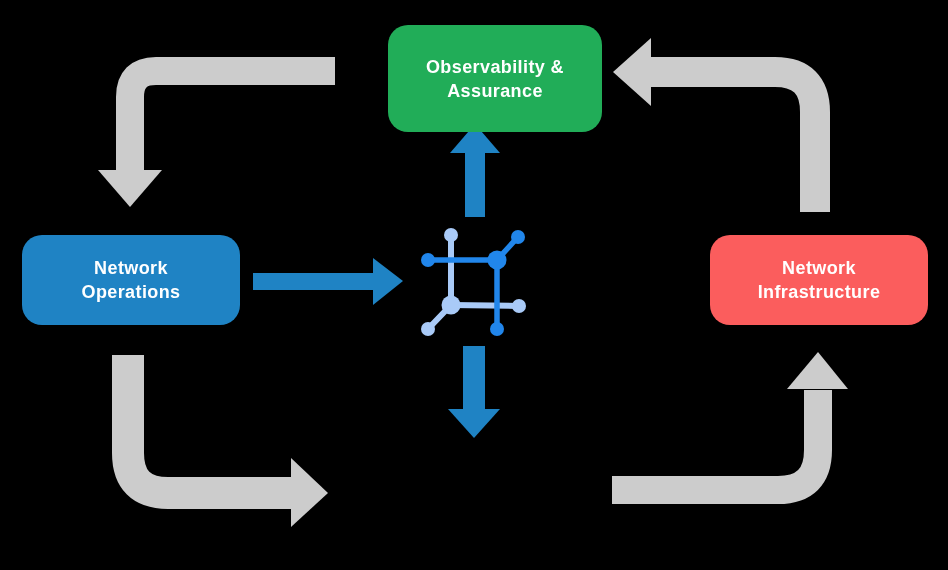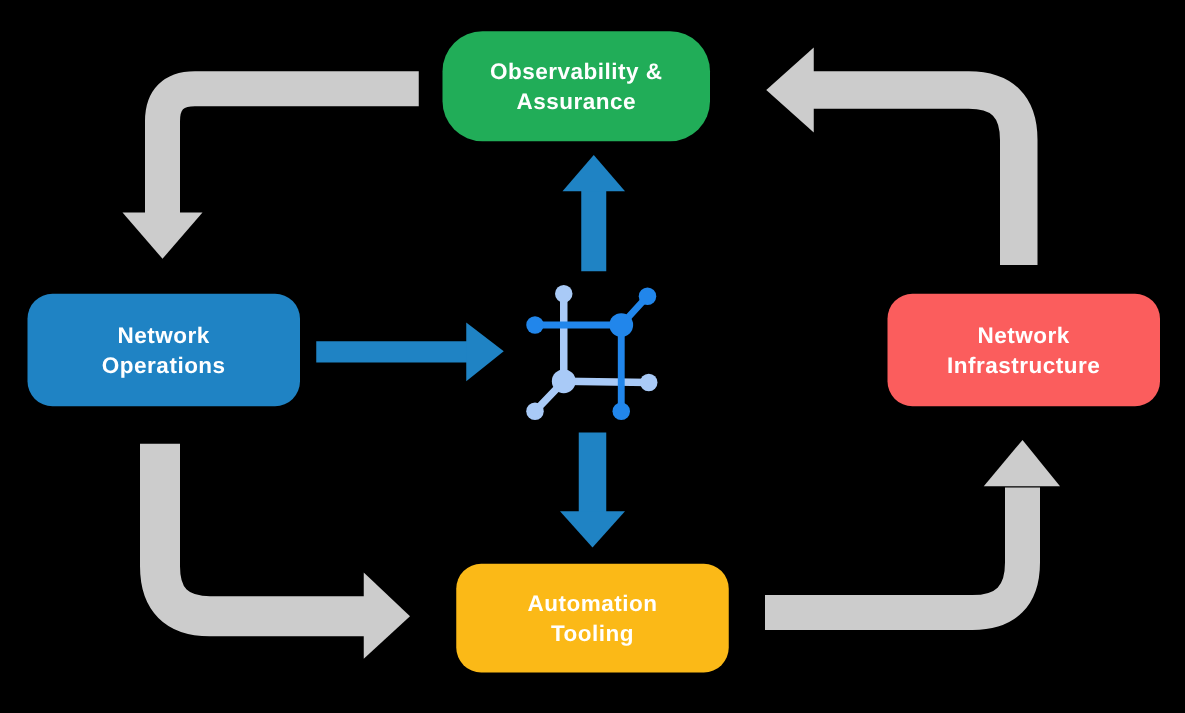--- a/index.html
+++ b/index.html
@@ -29,21 +29,21 @@
     text-align: center;
   }
   .node-label {
     color: var(--text, #fff);
     font-size: 18px;
     font-weight: 600;
     line-height: 24px;
     letter-spacing: 0.4px;
     white-space: pre-line;
   }
-  .node.observability { left: 354px; top: 25px;  width: 214px; height: 88px; border-radius: 32px; }
+  .node.observability { left: 388px; top: 25px;  width: 214px; height: 107px; }
   .node.operations    { left: 22px;  top: 235px; width: 218px; height: 90px; }
   .node.infrastructure{ left: 710px; top: 235px; width: 218px; height: 90px; }
   .node.automation    { left: 365px; top: 451px; width: 218px; height: 87px; }
 
   .cycle-path { stroke: var(--cycle-arrow, #ccc); fill: none; }
   .cycle-head { fill: var(--cycle-arrow, #ccc); }
   .flow-shape { fill: var(--flow-arrow, #1f83c4); }
 
   .icon-light-line { stroke: var(--icon-light, #a9caf7); stroke-width: 6; stroke-linecap: round; }
   .icon-light-dot  { fill: var(--icon-light, #a9caf7); }
@@ -120,18 +120,14 @@
   <div class="node operations" style="background-color: rgb(31, 131, 196);">
     <span class="node-label">Network
 Operations</span>
   </div>
 
   <div class="node infrastructure" style="background-color: rgb(251, 93, 93);">
     <span class="node-label">Network
 Infrastructure</span>
   </div>
 
-  <div class="node automation" style="background-color: rgb(251, 185, 23);">
-    <span class="node-label">Automation
-Tooling</span>
-  </div>
 
 </div>
 
 </body></html>

